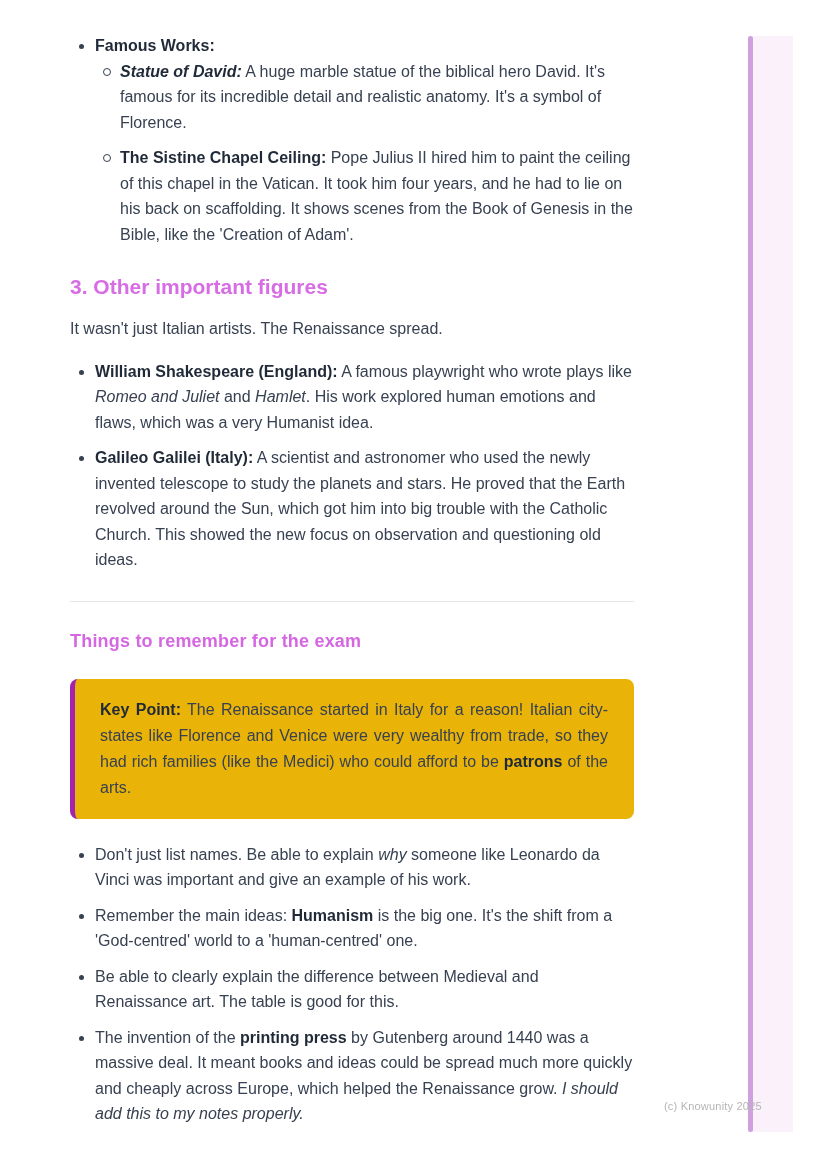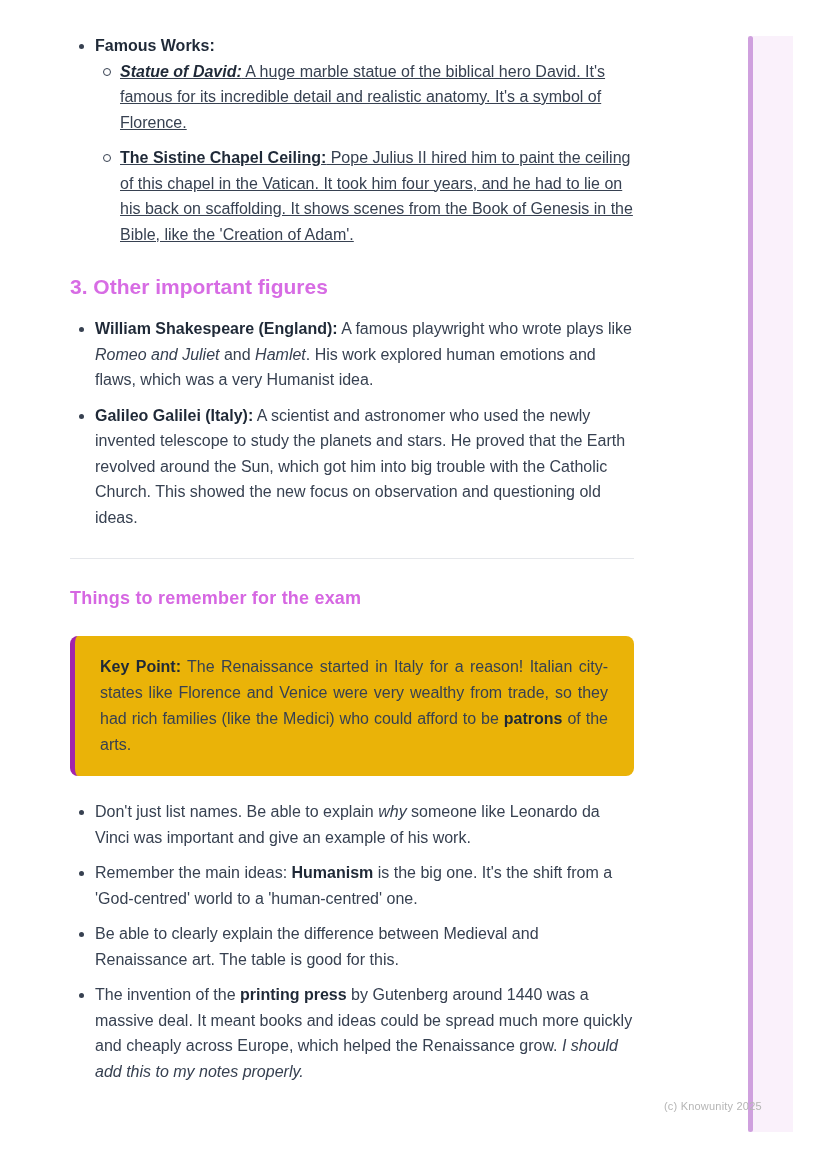--- a/index.html
+++ b/index.html
@@ -20,21 +20,21 @@
     width: 564px;
     font-size: 16px;
     line-height: 25.5px;
   }
   .content .first { margin-top: 33px; }
   b, .b { font-weight: 700; color: #1f2937; }
   .bi { font-weight: 700; font-style: italic; color: #1f2937; }
   .i { font-style: italic; }
   ul.l1 { list-style: disc; padding-left: 25px; }
   ul.l2 { list-style: none; padding-left: 25px; margin-top: 0; }
-  ul.l2 > li { position: relative; text-decoration: underline; }
+  ul.l2 > li { position: relative; }
   ul.l2 > li::before {
     content: "";
     position: absolute;
     left: -17px;
     top: 9px;
     width: 6px;
     height: 6px;
     border: 1.5px solid #374151;
     border-radius: 50%;
   }
@@ -116,20 +116,21 @@
         <span class="b">Famous Works:</span>
         <ul class="l2">
           <li><span class="bi">Statue of David:</span><span> A huge marble statue of the biblical hero David. It's famous for its incredible detail and realistic anatomy. It's a symbol of Florence.</span></li>
           <li><span class="b">The Sistine Chapel Ceiling:</span><span> Pope Julius II hired him to paint the ceiling of this chapel in the Vatican. It took him four years, and he had to lie on his back on scaffolding. It shows scenes from the Book of Genesis in the Bible, like the 'Creation of Adam'.</span></li>
         </ul>
       </li>
     </ul>
 
     <h3 class="section-h">3. Other important figures</h3>
 
+    <p class="intro">It wasn't just Italian artists. The Renaissance spread.</p>
 
     <ul class="l1 figures-list">
       <li><span class="b">William Shakespeare (England):</span><span> A famous playwright who wrote plays like </span><span class="i">Romeo and Juliet</span><span> and </span><span class="i">Hamlet</span><span>. His work explored human emotions and flaws, which was a very Humanist idea.</span></li>
       <li><span class="b">Galileo Galilei (Italy):</span><span> A scientist and astronomer who used the newly invented telescope to study the planets and stars. He proved that the Earth revolved around the Sun, which got him into big trouble with the Catholic Church. This showed the new focus on observation and questioning old ideas.</span></li>
     </ul>
 
     <hr class="divider">
 
     <h2 class="exam-h">Things to remember for the exam</h2>
 

